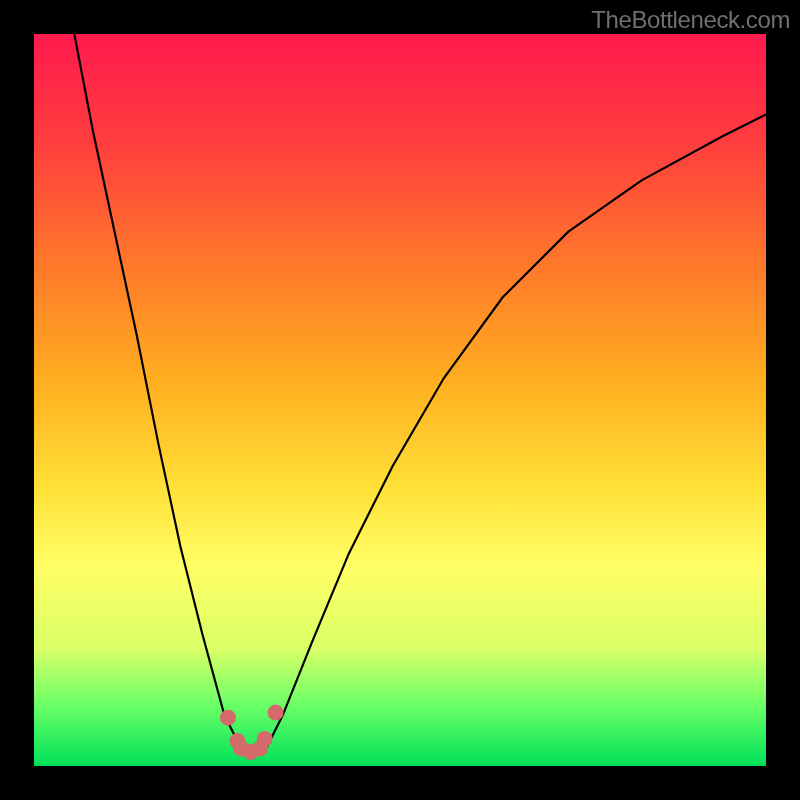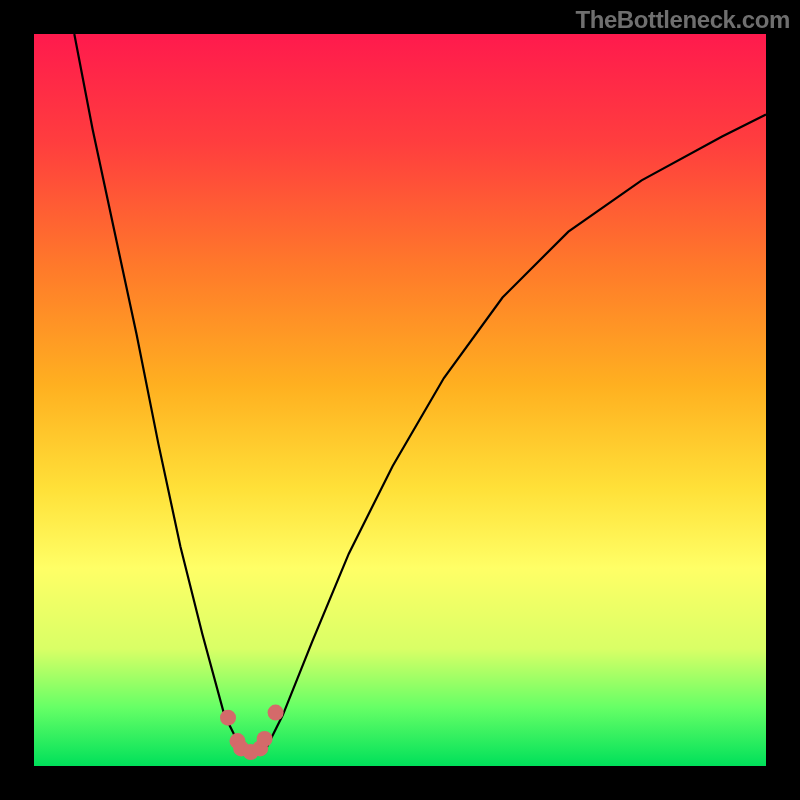--- a/index.html
+++ b/index.html
@@ -35,21 +35,21 @@
       #d9ff66 84%,
       #66ff66 92%,
       #00e05a 100%);
   }
   .watermark {
     position: absolute;
     top: 6px;
     right: 10px;
     color: #6f6f6f;
     font-size: 24px;
-    font-weight: 700;
+    font-weight: 400;
     letter-spacing: -0.4px;
   }
   svg.curve {
     position: absolute;
     top: 0;
     left: 0;
     width: 732px;
     height: 732px;
     overflow: visible;
   }

